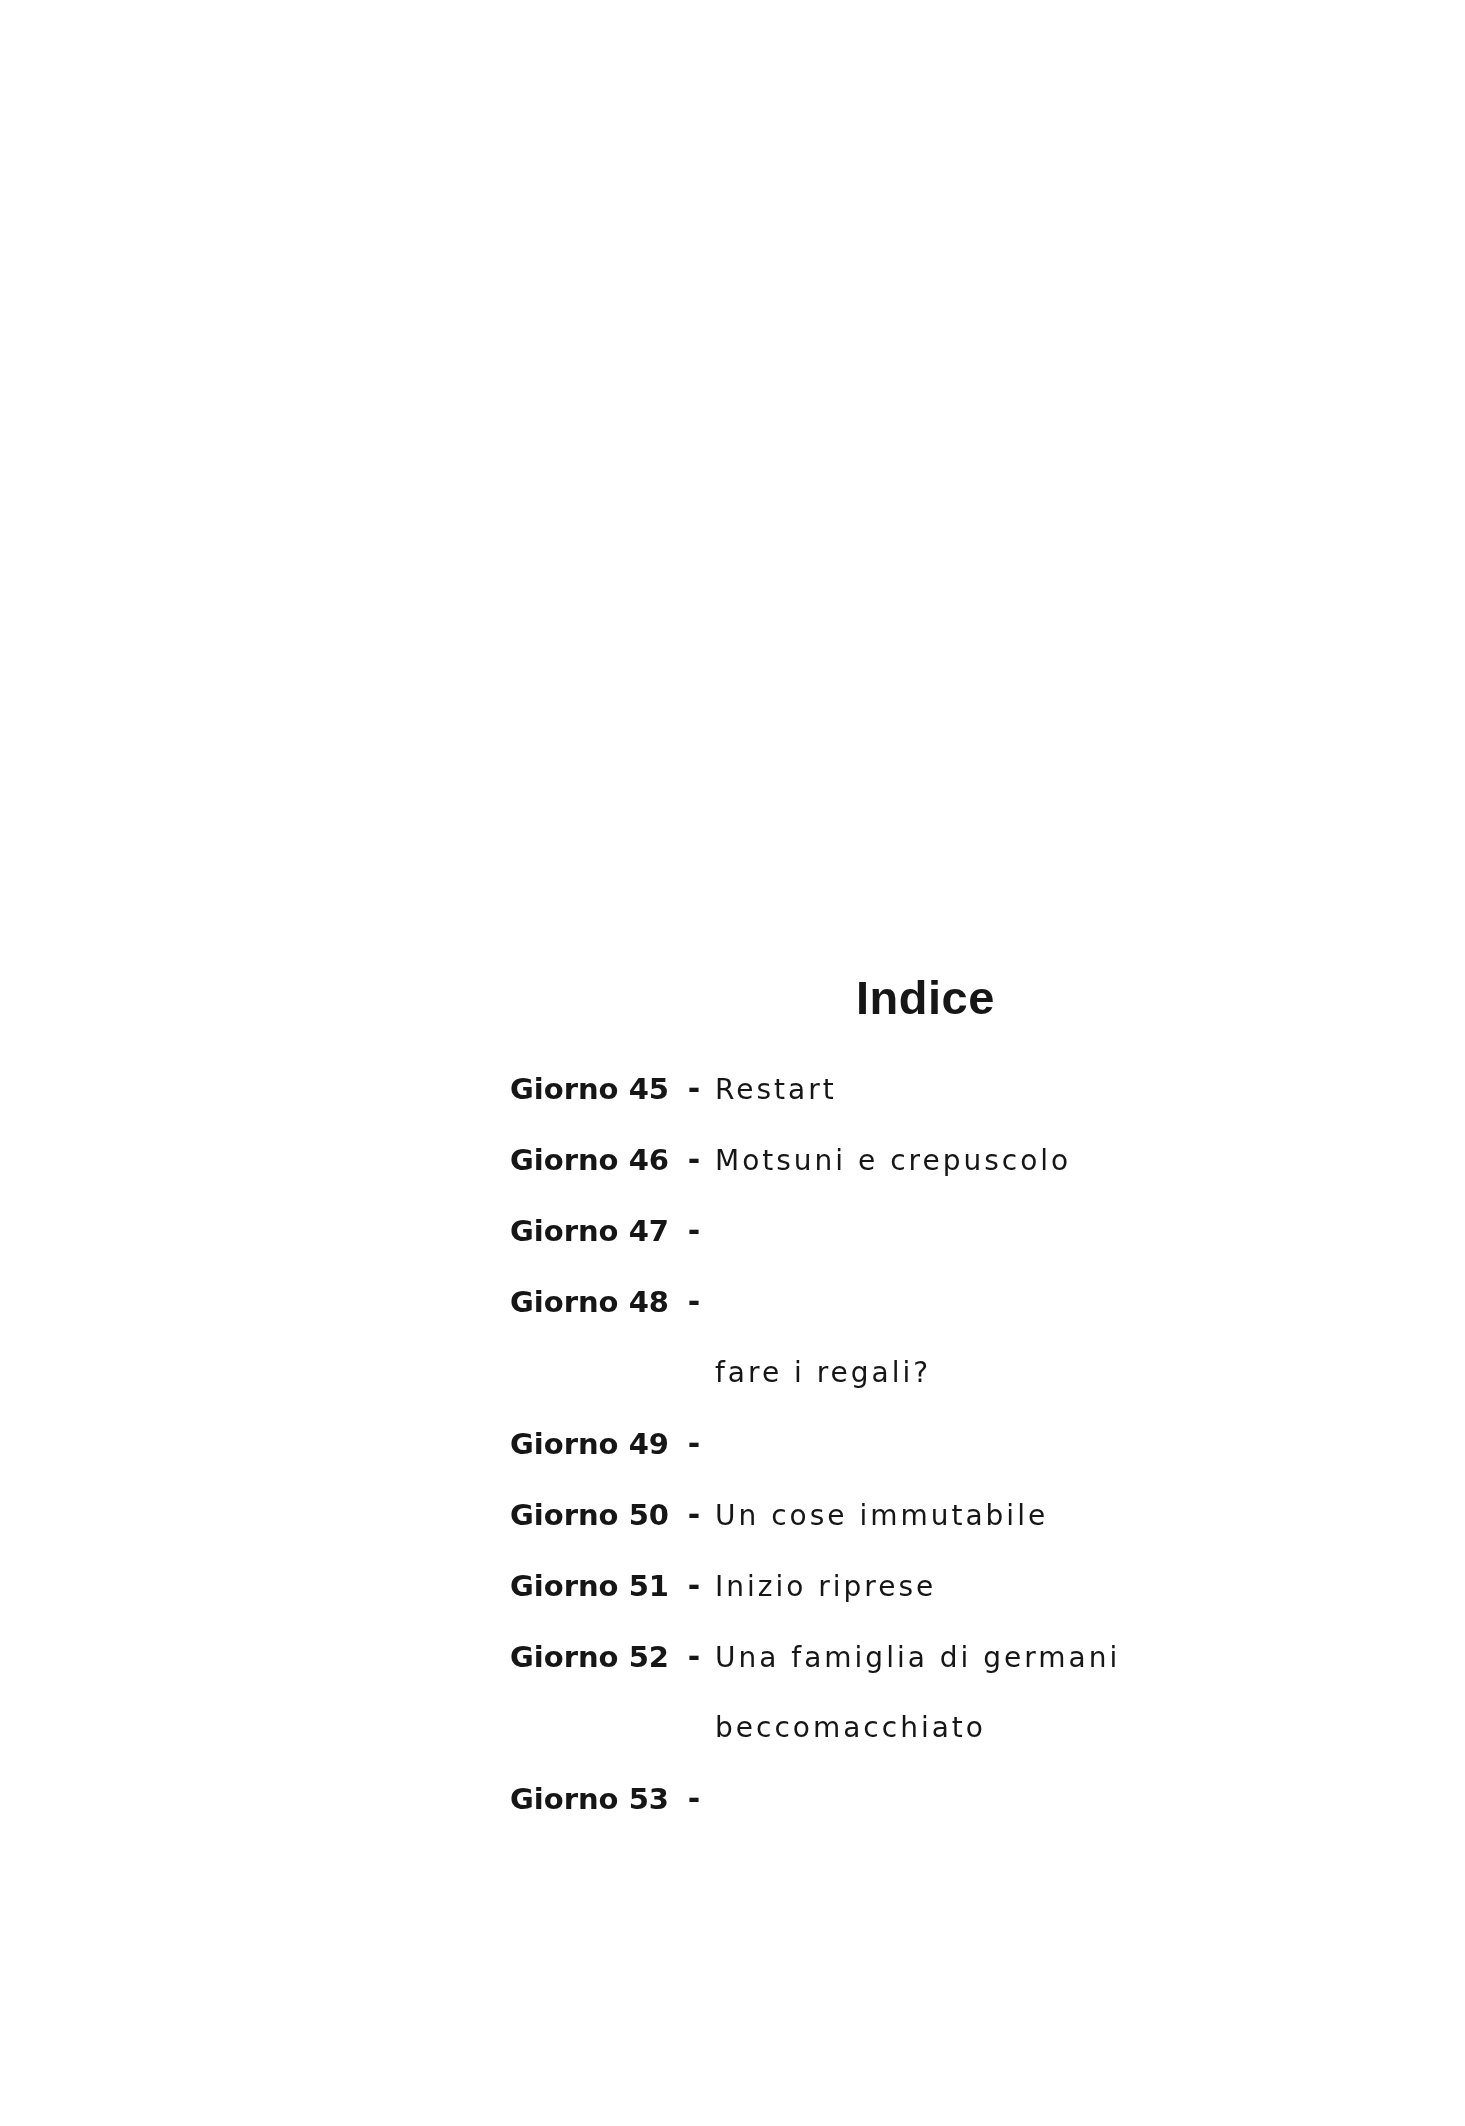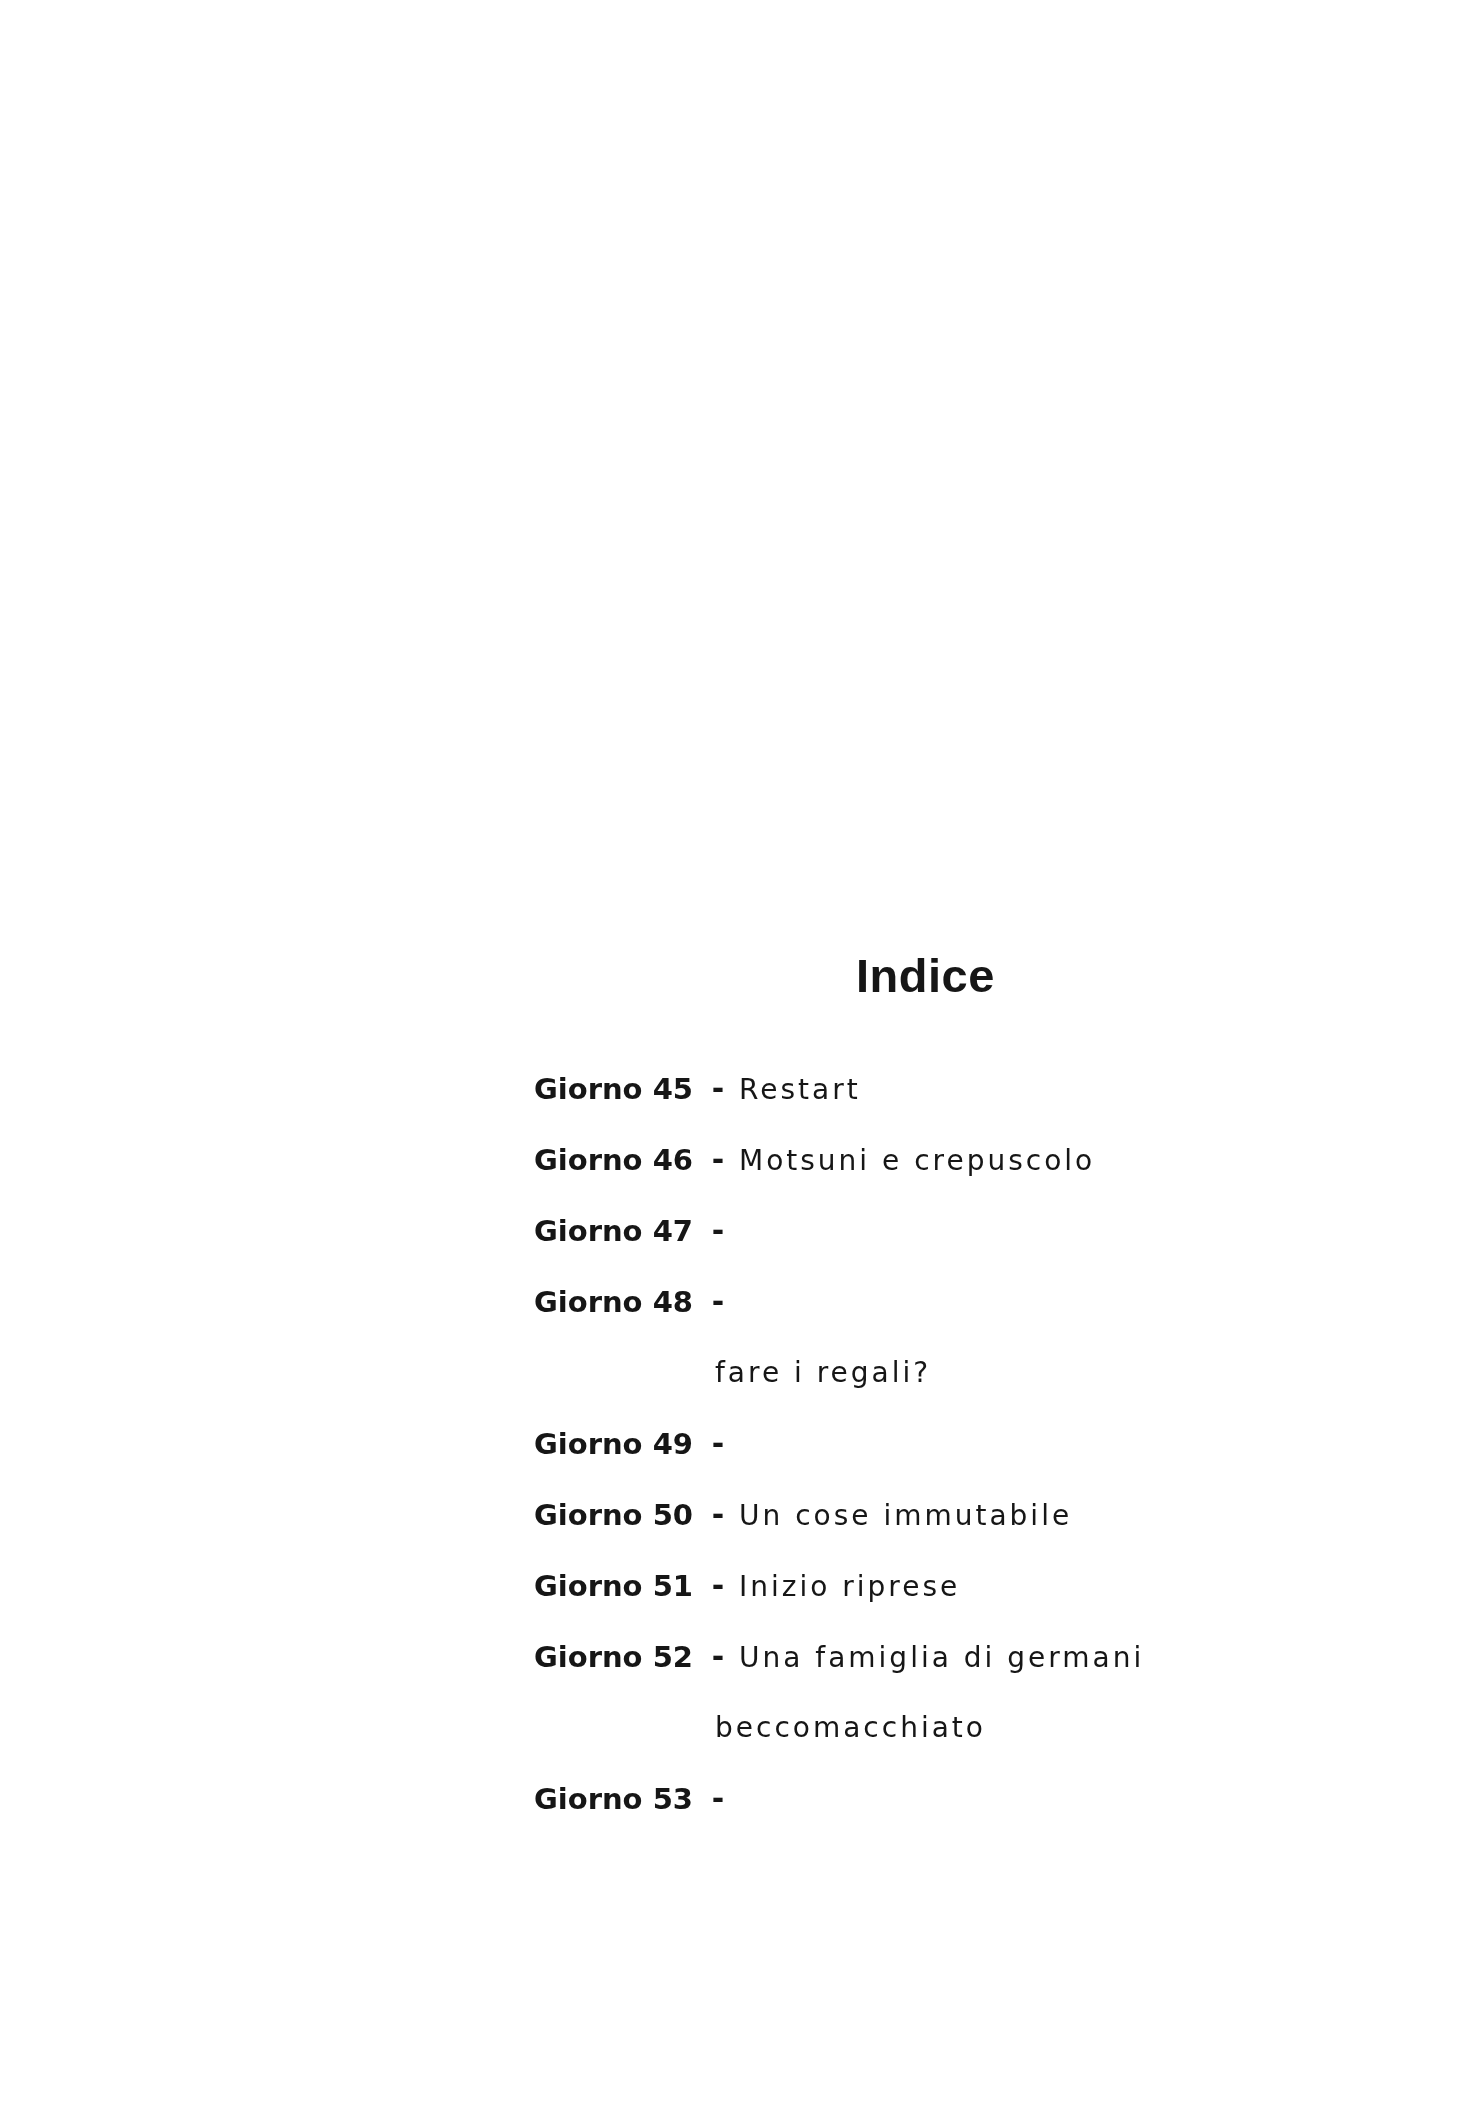--- a/index.html
+++ b/index.html
@@ -11,21 +11,21 @@
     position: relative;
     width: 1465px;
     height: 2126px;
     background: #ffffff;
     overflow: hidden;
     color: #161616;
   }
   .page-title {
     position: absolute;
     left: 856px;
-    top: 951px;
+    top: 973px;
     font-family: "Liberation Sans", sans-serif;
     font-weight: 700;
     font-size: 47px;
     line-height: 50px;
     letter-spacing: 0.5px;
     color: #161616;
     white-space: nowrap;
   }
   .toc {
     position: absolute;
@@ -39,21 +39,20 @@
     height: 71px;
     line-height: 71px;
     white-space: nowrap;
   }
   .toc-label {
     flex: 0 0 163px;
     font-family: "DejaVu Sans", sans-serif;
     font-weight: 700;
     font-size: 29px;
     color: #161616;
-    margin-left: 24px;
   }
   .toc-dash {
     flex: 0 0 42px;
     text-align: center;
     font-family: "DejaVu Sans", sans-serif;
     font-weight: 700;
     font-size: 30px;
     color: #161616;
   }
   .toc-indent {

